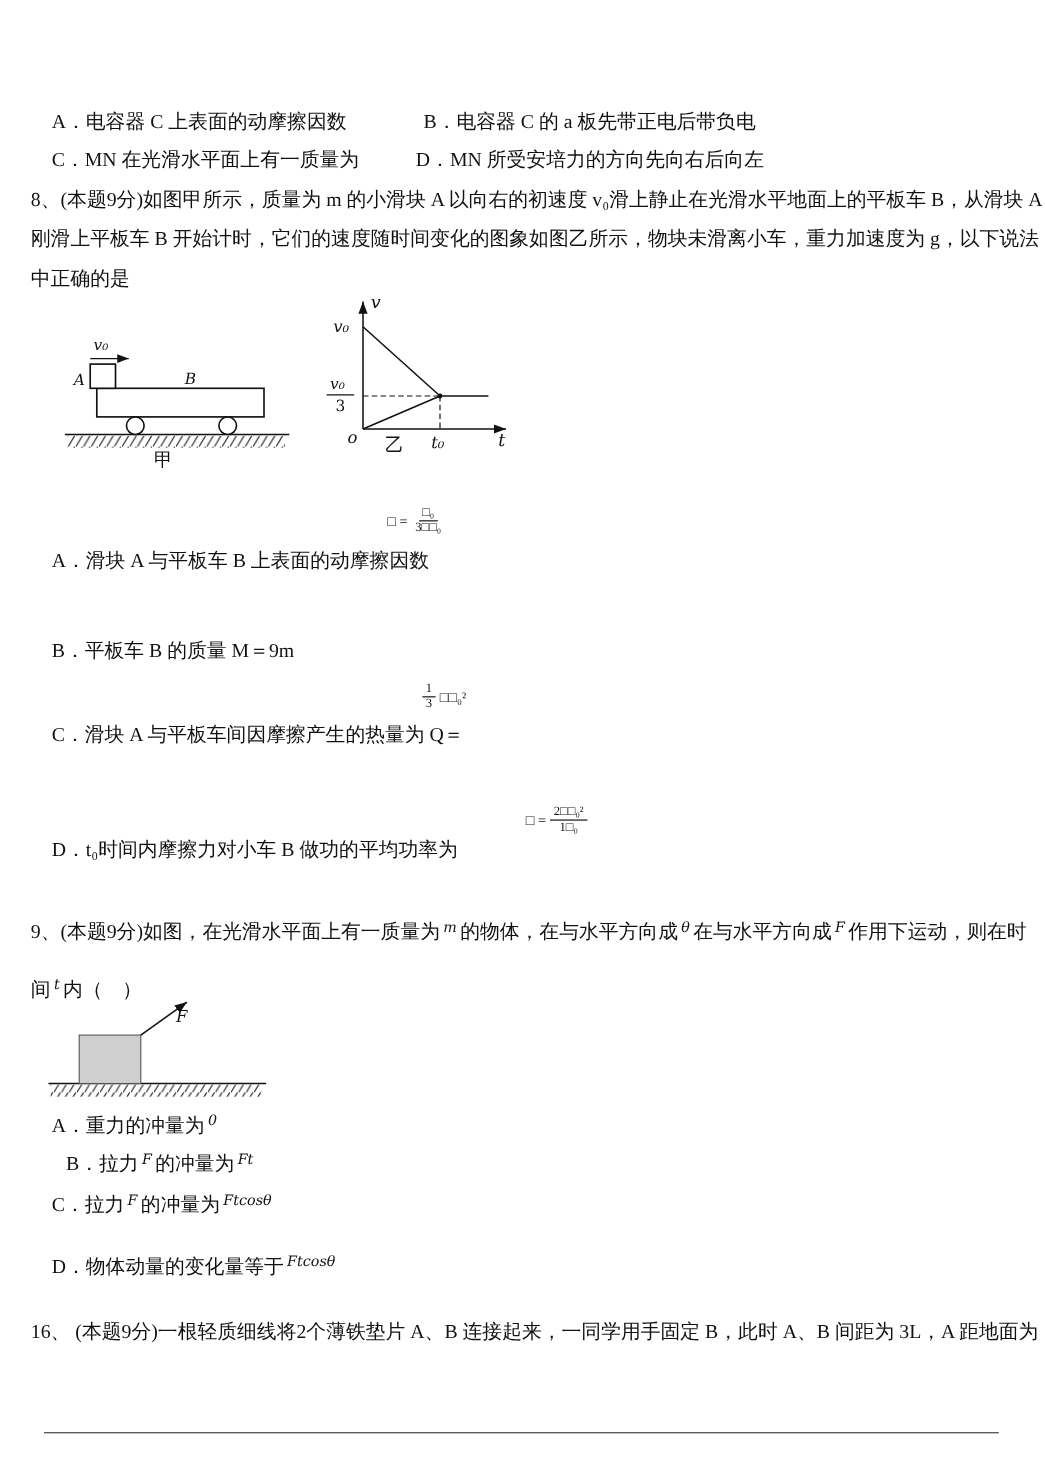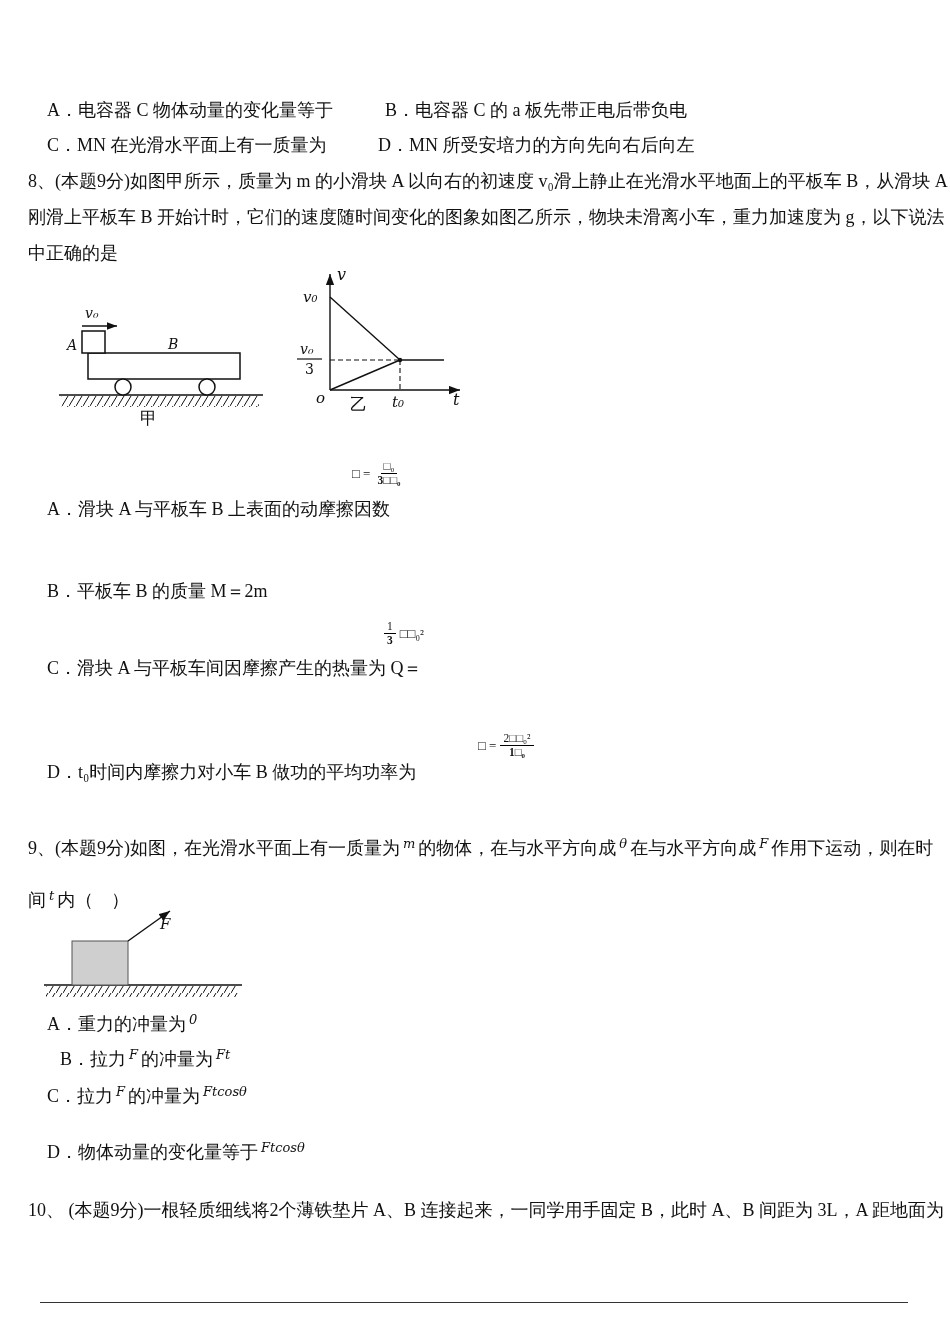--- a/index.html
+++ b/index.html
@@ -6,30 +6,30 @@
   body{
     width:950px;height:1344px;position:relative;background:#ffffff;
     font-family:"Liberation Serif","DejaVu Serif",serif;color:#111;
     overflow:hidden;
   }
   .t{position:absolute;font-size:18px;white-space:nowrap;line-height:1.2;}
   .mvar{font-family:"DejaVu Serif",serif;font-style:italic;font-size:13px;vertical-align:6px;margin:0 3px;}
   .formula{position:absolute;display:inline-flex;align-items:center;gap:4px;font-size:13px;white-space:nowrap;}
   .frac{display:inline-flex;flex-direction:column;align-items:center;font-size:11.5px;line-height:1.15;}
   .frac .num{border-bottom:1px solid #000;padding:0 3px;display:block;}
-  .frac .den{padding:0 3px;display:block;font-weight:bold;}
+  .frac .den{padding:0 3px;display:block;}
   .fig{position:absolute;}
   svg text{font-family:"DejaVu Serif",serif;fill:#111;}
   svg .ital{font-style:italic;}
   .hr{position:absolute;border-top:1.5px solid #333;height:0;}
 </style>
 </head>
 <body>
 
-<div class="t" style="left:47px;top:100px">A．电容器 C 物体动量的变化量等于</div>
+<div class="t" style="left:47px;top:100px">A．电容器 C 上表面的动摩擦因数</div>
 <div class="t" style="left:385px;top:100px">B．电容器 C 的 a 板先带正电后带负电</div>
 <div class="t" style="left:47px;top:135px">C．MN 在光滑水平面上有一质量为</div>
 <div class="t" style="left:378px;top:135px">D．MN 所受安培力的方向先向右后向左</div>
 
 <div class="t" style="left:28px;top:171px">8、(本题9分)如图甲所示，质量为 m 的小滑块 A 以向右的初速度 v₀滑上静止在光滑水平地面上的平板车 B，从滑块 A</div>
 <div class="t" style="left:28px;top:207px">刚滑上平板车 B 开始计时，它们的速度随时间变化的图象如图乙所示，物块未滑离小车，重力加速度为 g，以下说法</div>
 <div class="t" style="left:28px;top:243px">中正确的是</div>
 
 <div class="fig" style="left:55px;top:296px">
   <svg width="220" height="132" viewBox="0 0 220 132">
@@ -93,21 +93,21 @@
 
 <span class="formula" style="left:352px;top:460px">
   <span>□ =</span>
   <span class="frac">
     <span class="num">□₀</span>
     <span class="den">3□□₀</span>
   </span>
 </span>
 
 <div class="t" style="left:47px;top:499px">A．滑块 A 与平板车 B 上表面的动摩擦因数</div>
-<div class="t" style="left:47px;top:581px">B．平板车 B 的质量 M＝2m</div>
+<div class="t" style="left:47px;top:581px">B．平板车 B 的质量 M＝9m</div>
 
 <span class="formula" style="left:384px;top:620px">
   <span class="frac">
     <span class="num">1</span>
     <span class="den">3</span>
   </span>
   <span>□□₀²</span>
 </span>
 
 <div class="t" style="left:47px;top:658px">C．滑块 A 与平板车间因摩擦产生的热量为 Q＝</div>
@@ -153,15 +153,15 @@
 <div class="t" style="left:60px;top:1047px">
   <span>B．拉力</span><span class="mvar">F</span><span>的冲量为</span><span class="mvar">Ft</span>
 </div>
 <div class="t" style="left:47px;top:1084px">
   <span>C．拉力</span><span class="mvar">F</span><span>的冲量为</span><span class="mvar">Ftcosθ</span>
 </div>
 <div class="t" style="left:47px;top:1140px">
   <span>D．物体动量的变化量等于</span><span class="mvar">Ftcosθ</span>
 </div>
 
-<div class="t" style="left:28px;top:1200px">10、 (本题9分)一根轻质细线将2个薄铁垫片 A、B 连接起来，一同学用手固定 B，此时 A、B 间距为 3L，A 距地面为</div>
+<div class="t" style="left:28px;top:1200px">16、 (本题9分)一根轻质细线将2个薄铁垫片 A、B 连接起来，一同学用手固定 B，此时 A、B 间距为 3L，A 距地面为</div>
 
 <div class="hr" style="left:40px;top:1302px;width:868px"></div>
 
 </body></html>

